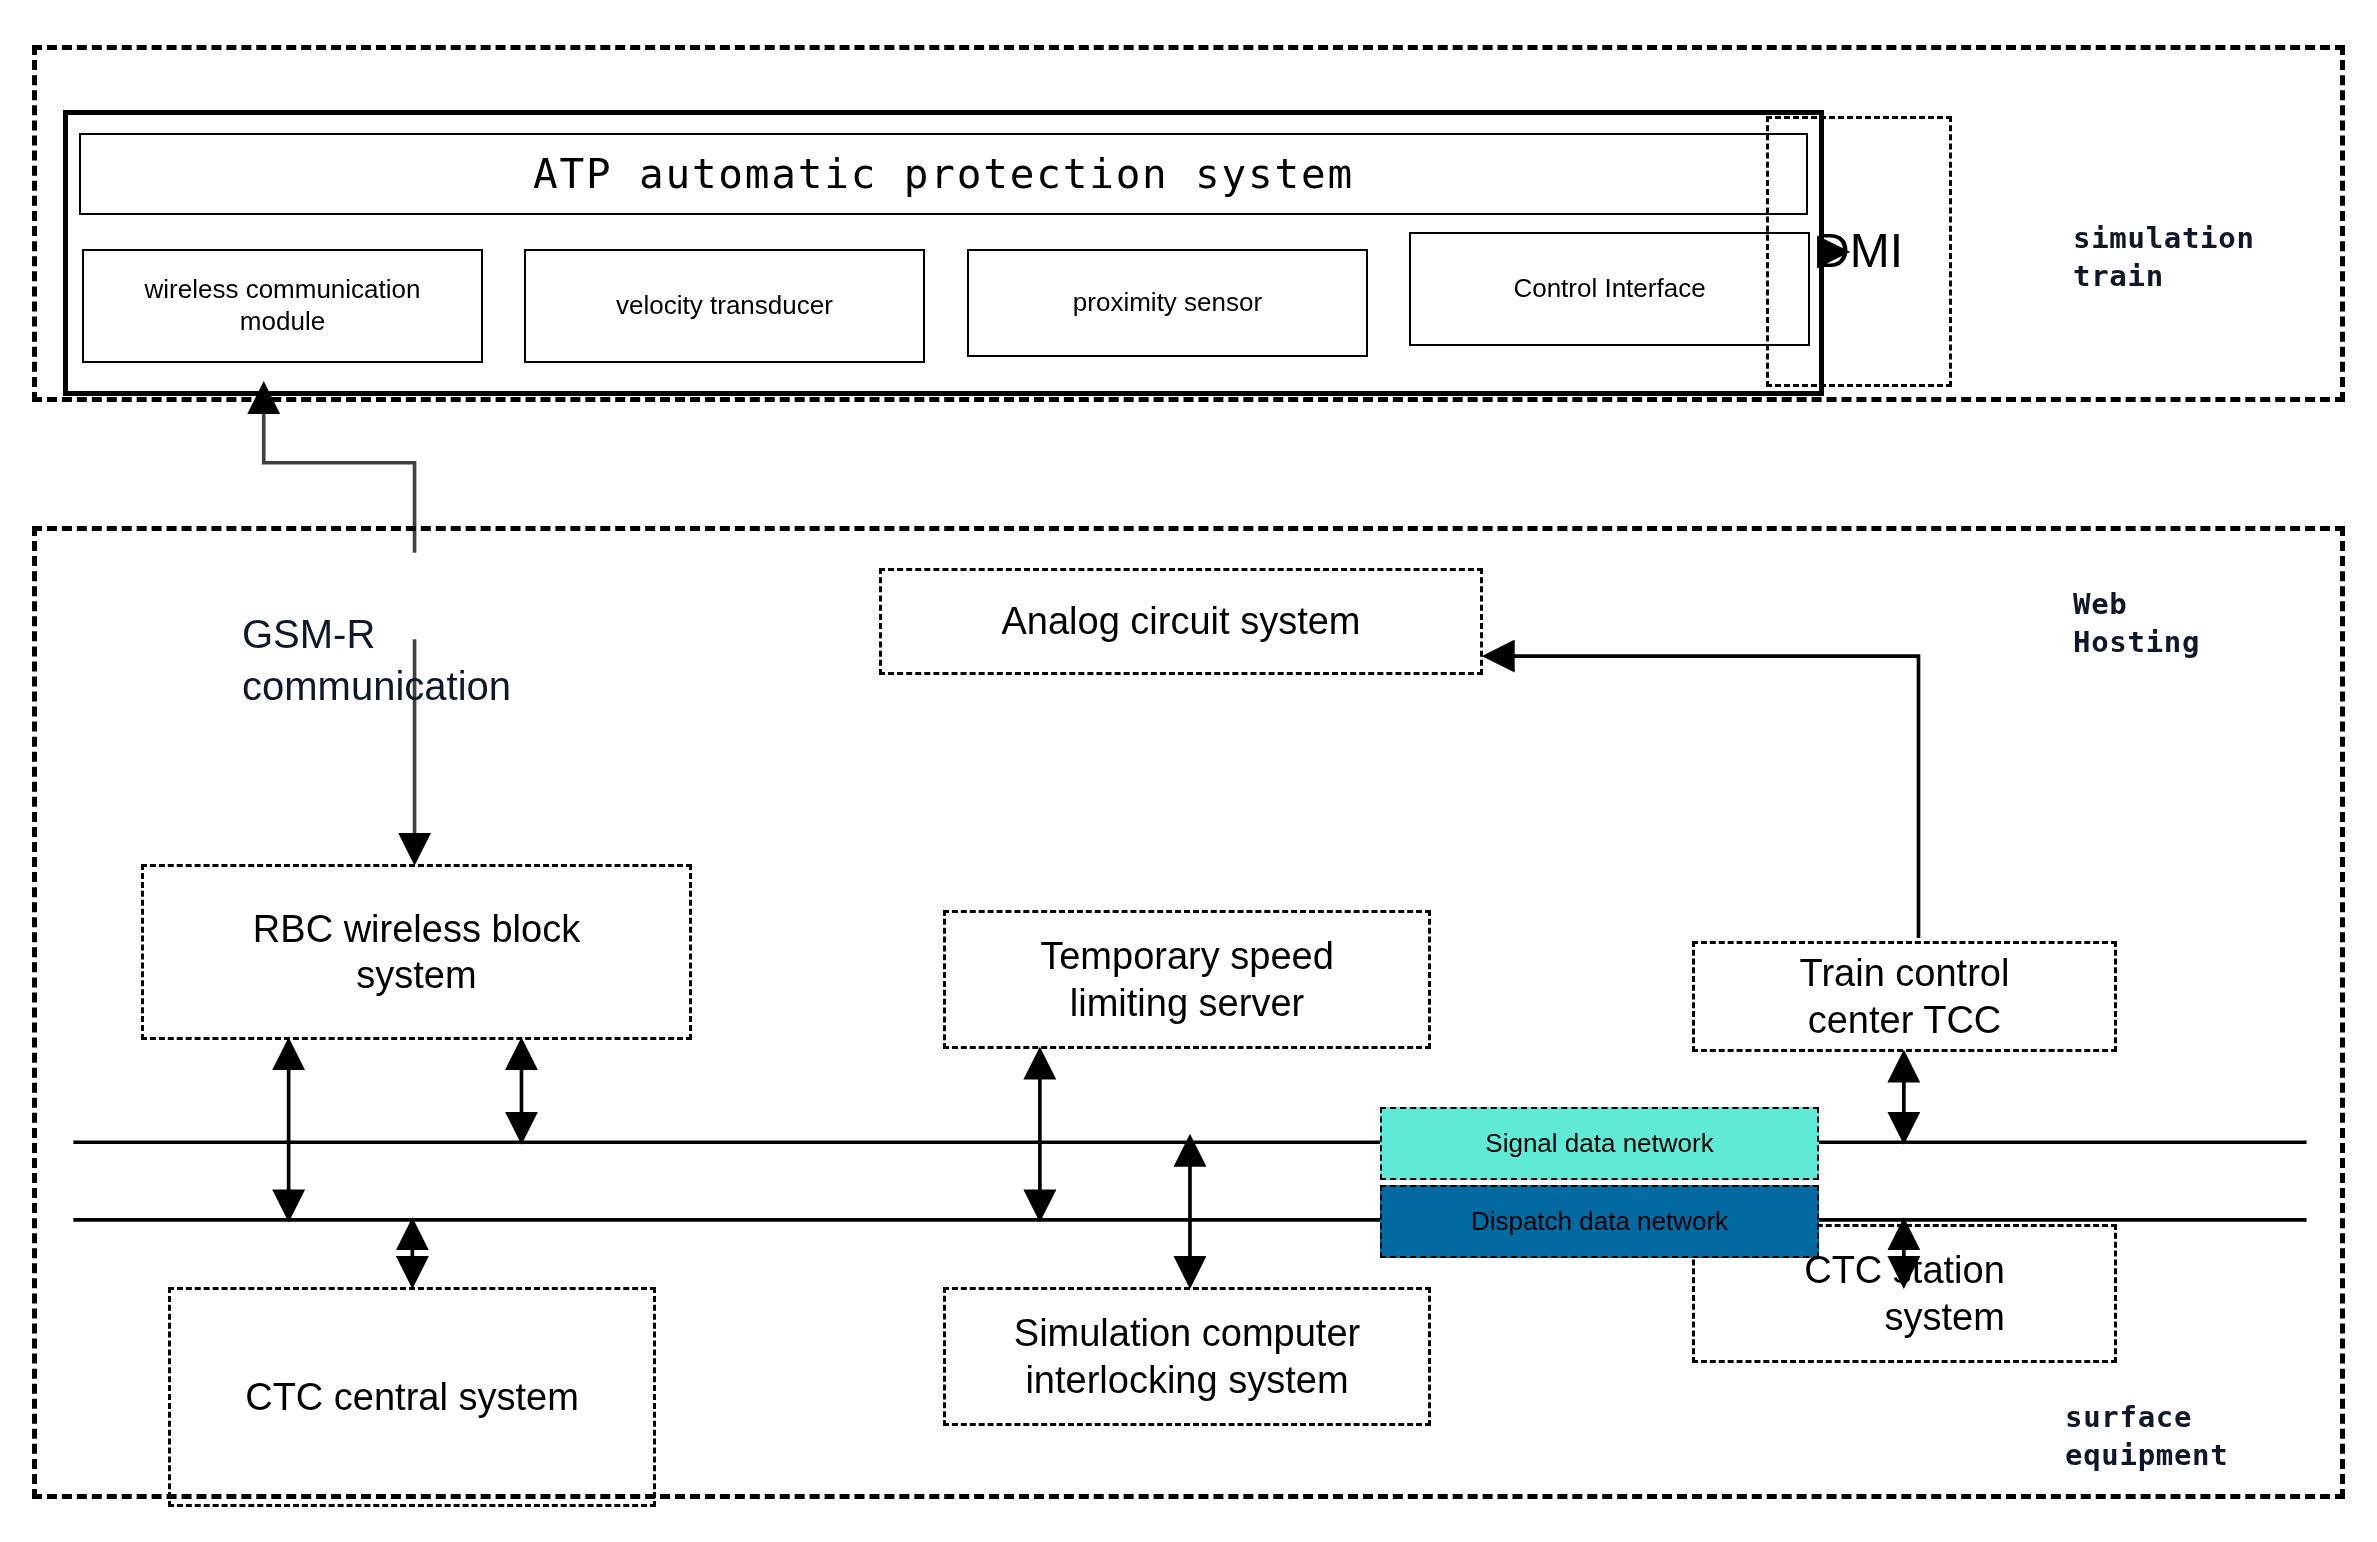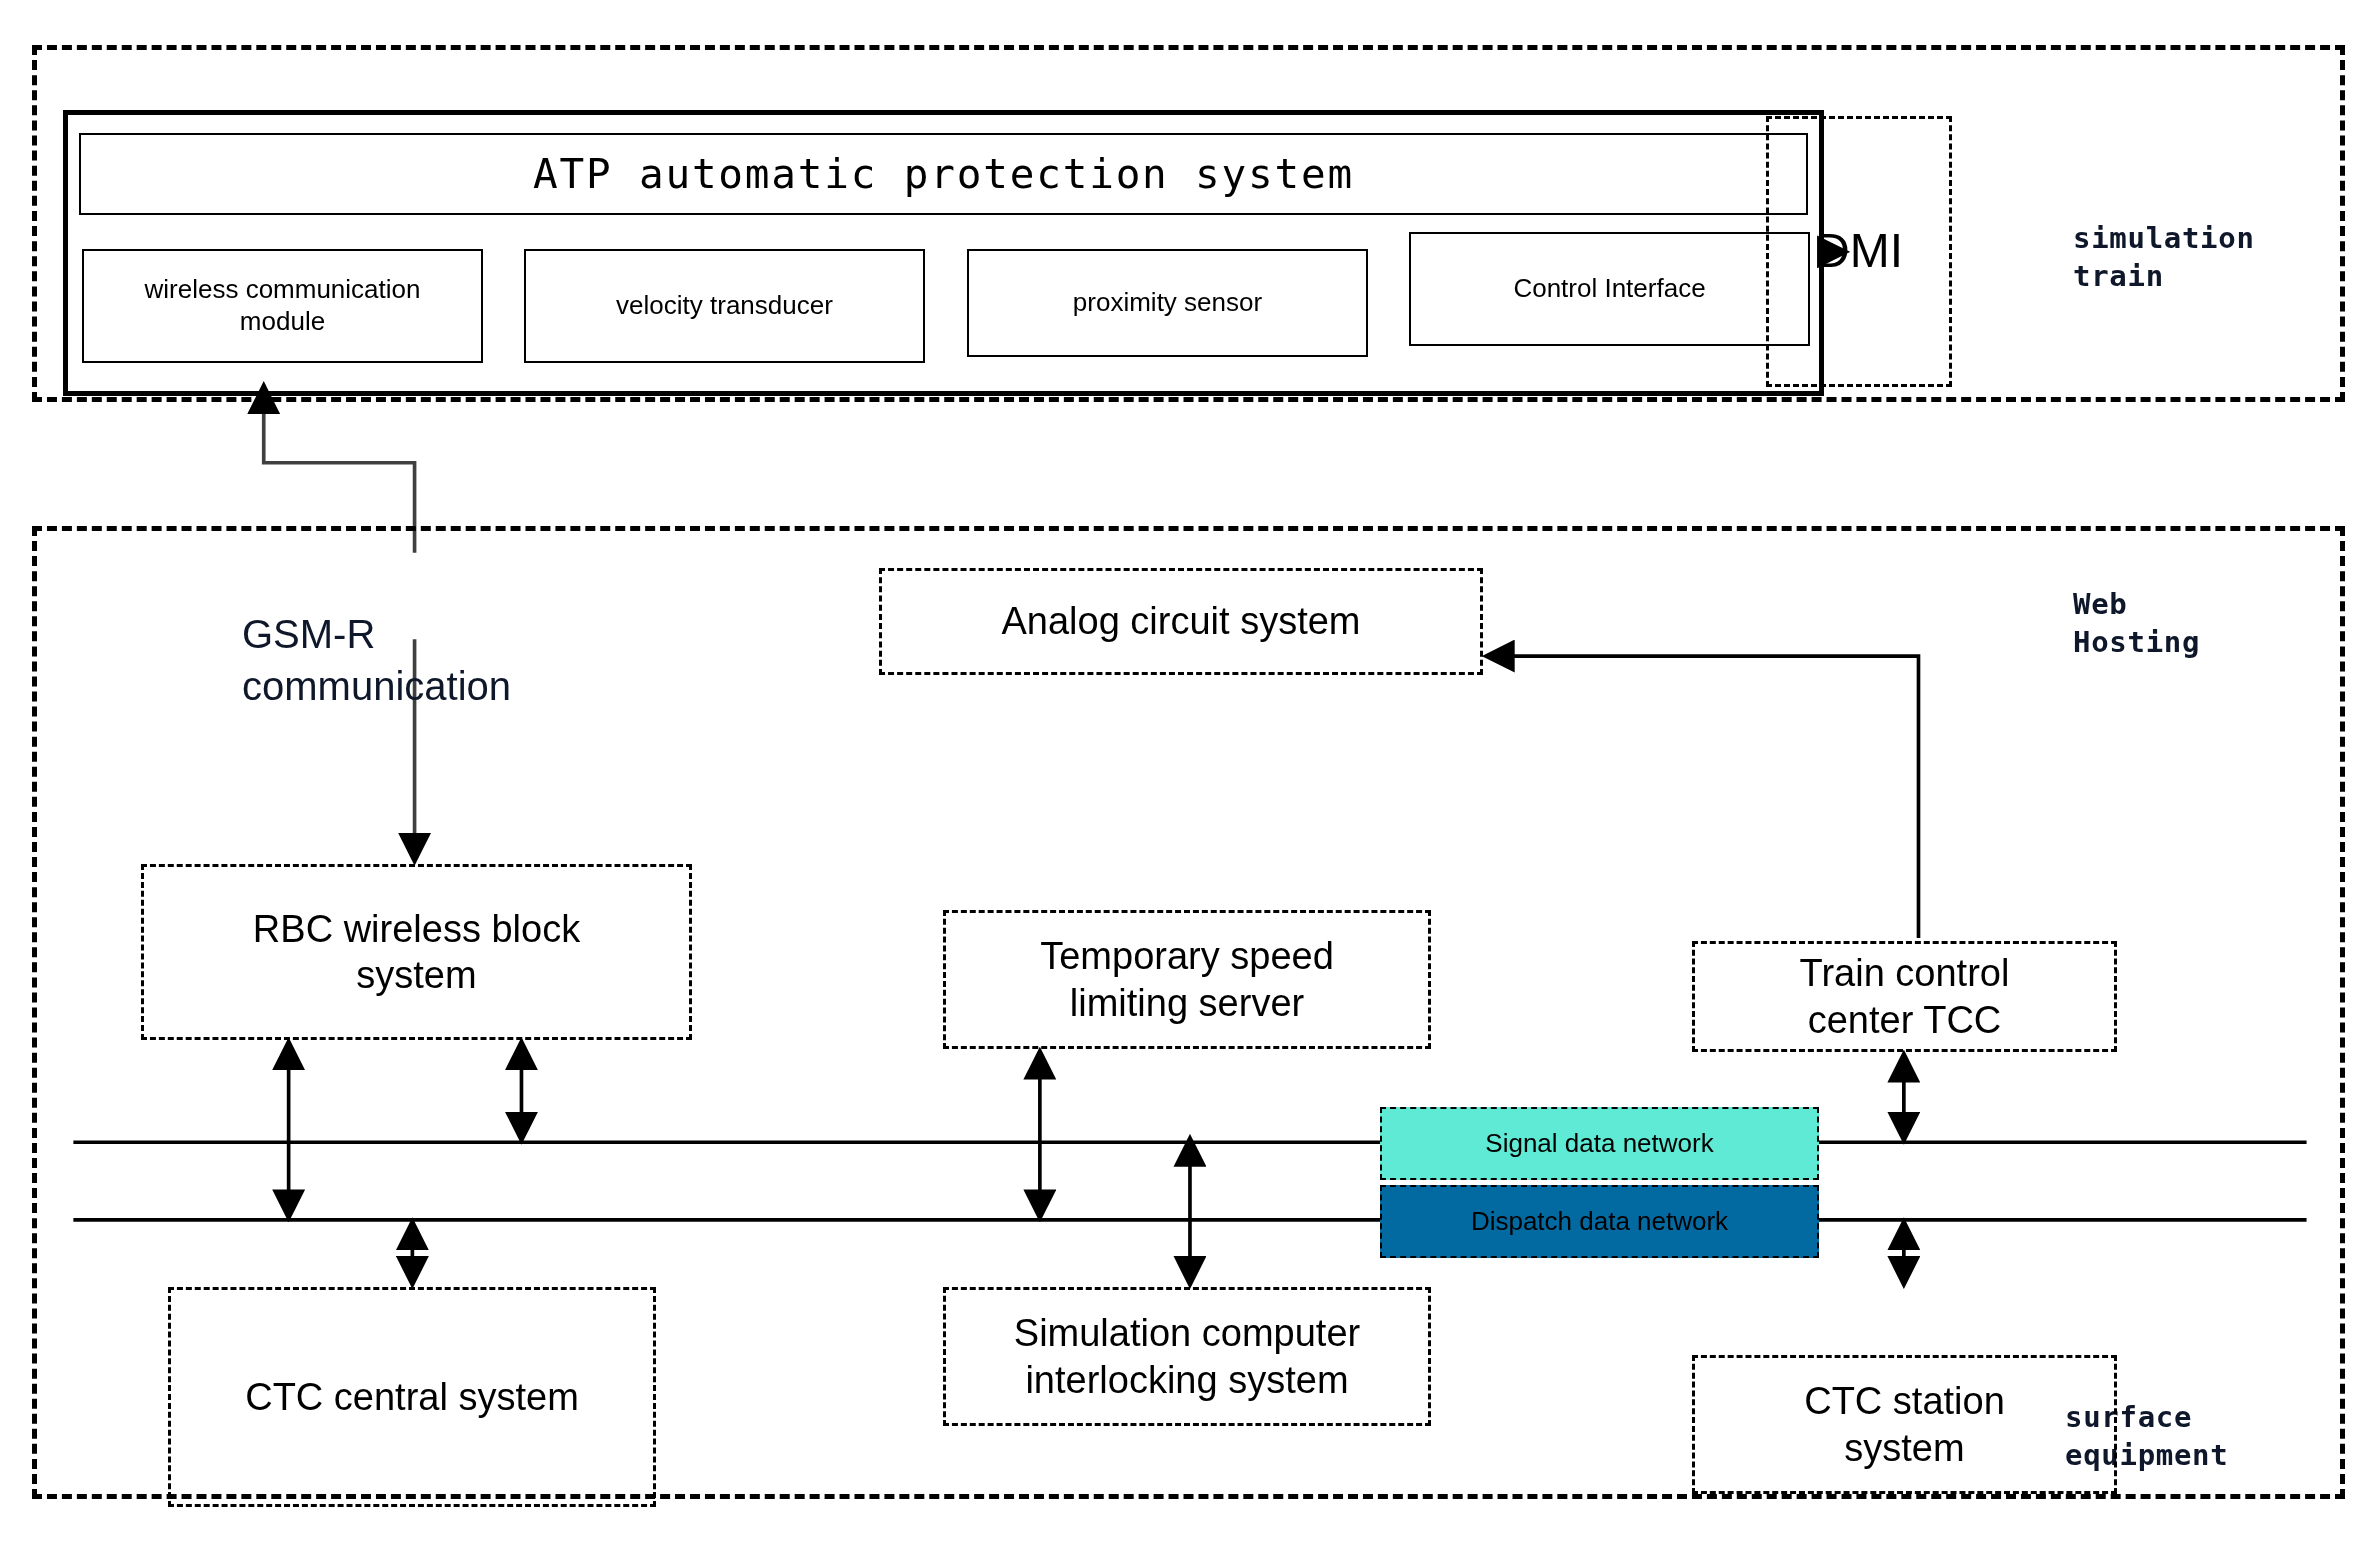--- a/index.html
+++ b/index.html
@@ -80,21 +80,21 @@
   #gsmr-label       { left: 242px;  top: 608px;  width: 344px;  font-size: 40px; }
 
   #analog-box       { left: 879px; top: 568px;  width: 604px;  height: 107px; font-size: 38px; }
 
   #rbc-box          { left: 141px;  top: 864px; width: 551px;  height: 176px; font-size: 38px; }
   #tsl-box          { left: 943px; top: 910px; width: 488px;  height: 139px; font-size: 38px; }
   #tcc-box          { left: 1692px; top: 941px; width: 425px;  height: 111px; font-size: 38px; align-items: center; }
 
   #ctc-central-box  { left: 168px;  top: 1287px; width: 488px;  height: 220px; font-size: 38px; }
   #sim-interlock-box{ left: 943px; top: 1287px; width: 488px;  height: 139px; font-size: 38px; }
-  #ctc-station-box  { left: 1692px; top: 1355px; width: 425px;  height: 139px; font-size: 38px; }
+  #ctc-station-box  { left: 1692px; top: 1224px; width: 425px;  height: 139px; font-size: 38px; text-align: right; }
 
   #signal-net-box   { left: 1380px; top: 1107px; width: 439px;  height: 73px; font-size: 26px; }
   #dispatch-net-box { left: 1380px; top: 1185px; width: 439px;  height: 73px; font-size: 26px; }
 </style>
 </head>
 <body>
 
 <div id="stage">
 
   <svg id="wires" viewBox="0 0 3246 2106" xmlns="http://www.w3.org/2000/svg">

